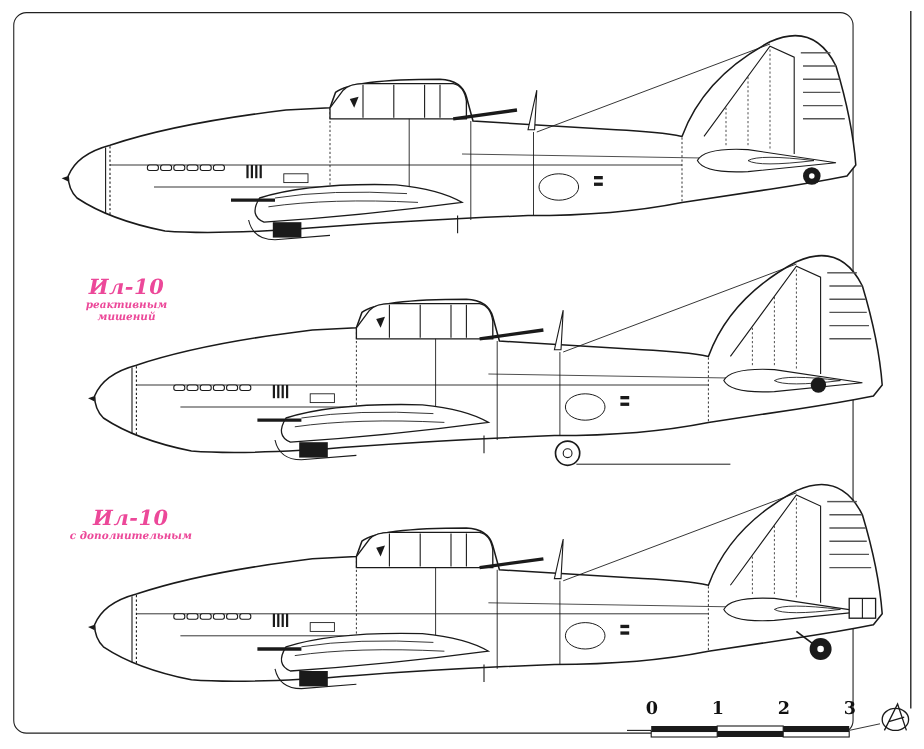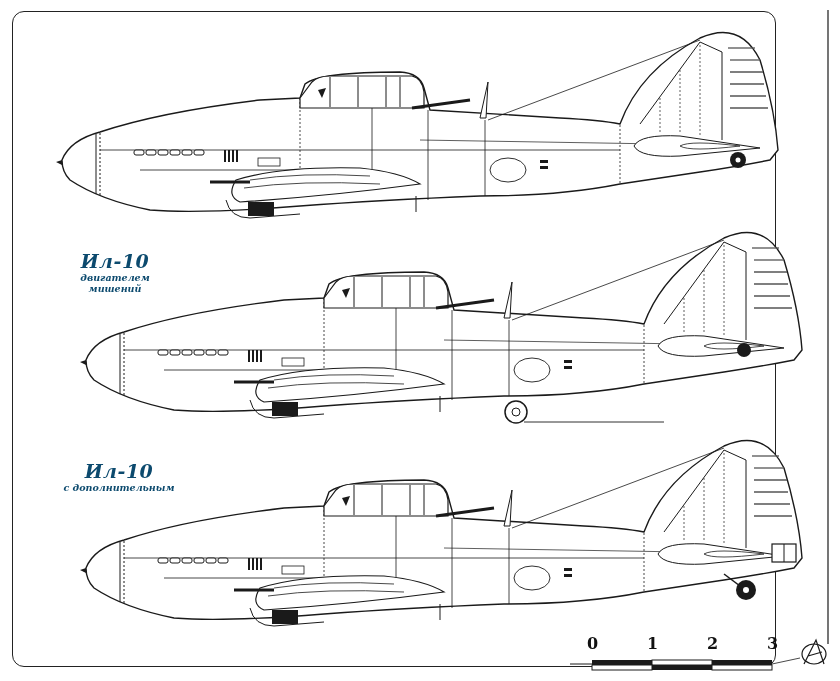--- a/index.html
+++ b/index.html
@@ -1,19 +1,19 @@
 <!DOCTYPE html>
 <html><head>
 <meta charset="utf-8">
 <style>
   html, body { margin: 0; padding: 0; background: #ffffff; }
   body { width: 840px; height: 681px; position: relative; overflow: hidden; font-family: "DejaVu Serif", serif; }
   .frame { position: absolute; left: 12px; top: 11px; width: 764px; height: 656px; border: 1.6px solid #222; border-radius: 12px; box-sizing: border-box; }
   .drawing { position: absolute; left: 0; top: 0; }
-  .label-block { position: absolute; text-align: center; color: #0c4a6e; }
+  .label-block { position: absolute; text-align: center; color: #ec4899; }
   .label-title { font-family: "DejaVu Serif", serif; font-style: italic; font-weight: bold; font-size: 19px; letter-spacing: 0.5px; }
   .label-sub { font-family: "DejaVu Serif", serif; font-style: italic; font-weight: bold; font-size: 9.5px; line-height: 11px; }
   .scale-num { position: absolute; font-family: "DejaVu Serif", serif; font-weight: bold; font-size: 16px; color: #111; }
 </style>
 </head>
 <body>
 
 <div class="frame"></div>
 
 <svg class="drawing" width="840" height="681" viewBox="0 0 840 681">
@@ -134,21 +134,21 @@
 
   <g fill="none" stroke="#1a1a1a" stroke-width="1.2">
     <ellipse cx="814" cy="654" rx="12" ry="10"></ellipse>
     <path d="M804,664 L816,640 L824,664 M808,656 L822,652"></path>
     <line x1="828" y1="644" x2="828" y2="10"></line>
   </g>
 </svg>
 
 <div class="label-block" style="left:60px; top:250px; width:110px;">
   <div class="label-title">Ил-10</div>
-  <div class="label-sub">двигателем мишений</div>
+  <div class="label-sub">реактивным мишений</div>
 </div>
 
 <div class="label-block" style="left:54px; top:460px; width:130px;">
   <div class="label-title">Ил-10</div>
   <div class="label-sub">с дополнительным</div>
 </div>
 
 <div class="scale-num" style="left:587px; top:634px;">0</div>
 <div class="scale-num" style="left:647px; top:634px;">1</div>
 <div class="scale-num" style="left:707px; top:634px;">2</div>

